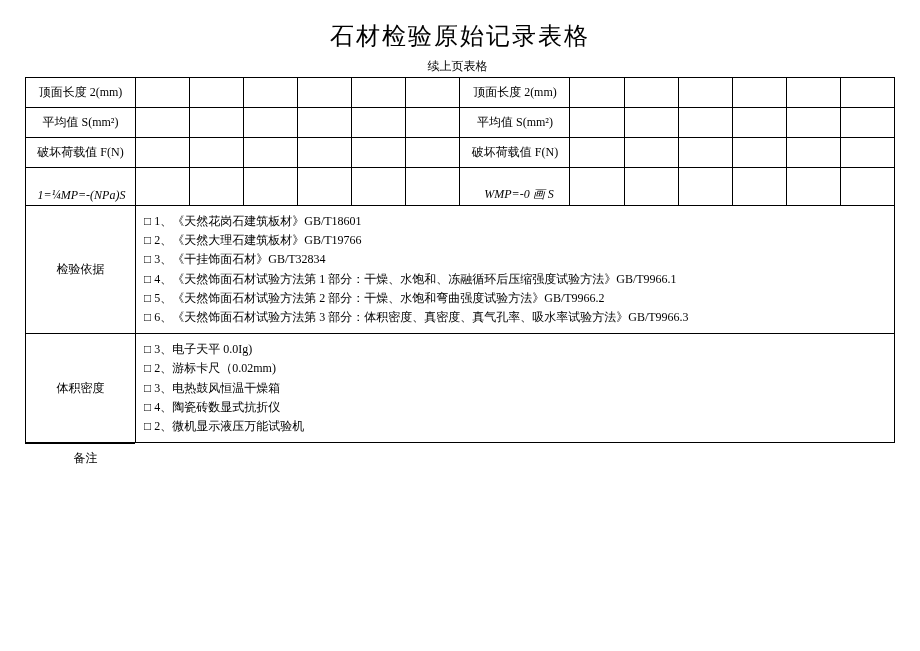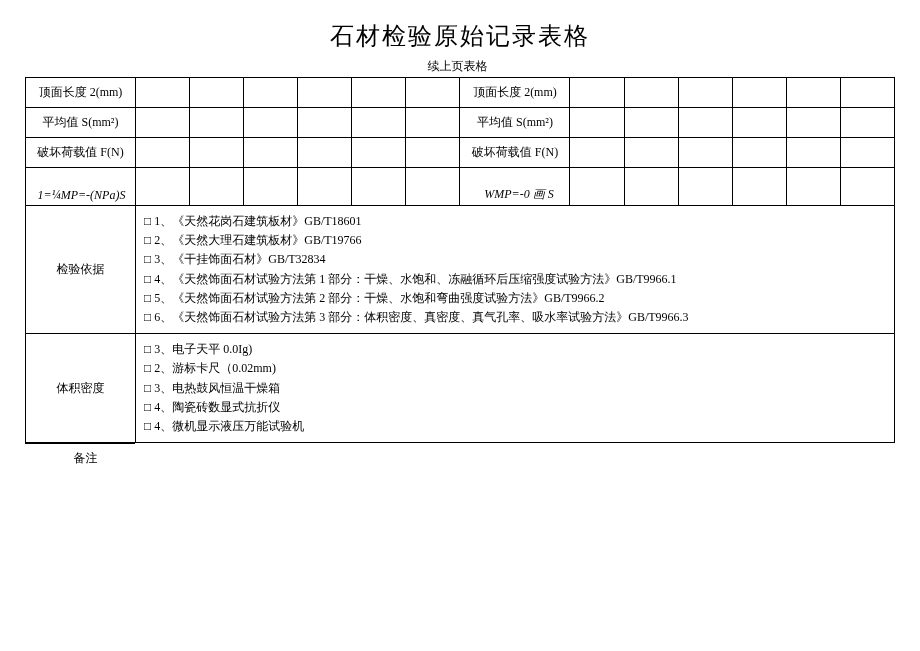--- a/index.html
+++ b/index.html
@@ -150,21 +150,21 @@
         </td>
   </tr>
 
   <tr>
     <td class="label tall">体积密度</td>
     <td colspan="13" class="text-left tall checkbox-list" id="equipment-cell">
           <div>□ 3、电子天平  0.0Ig)</div>
           <div>□ 2、游标卡尺（0.02mm)</div>
           <div>□ 3、电热鼓风恒温干燥箱</div>
           <div>□ 4、陶瓷砖数显式抗折仪</div>
-          <div>□ 4、微机显示液压万能试验机</div>
+          <div>□ 2、微机显示液压万能试验机</div>
         </td>
   </tr>
 
 
 </tbody>
   </table>
 <table style="border-top:none;">
   <colgroup>
       <col style="width:110px">
       <col>

